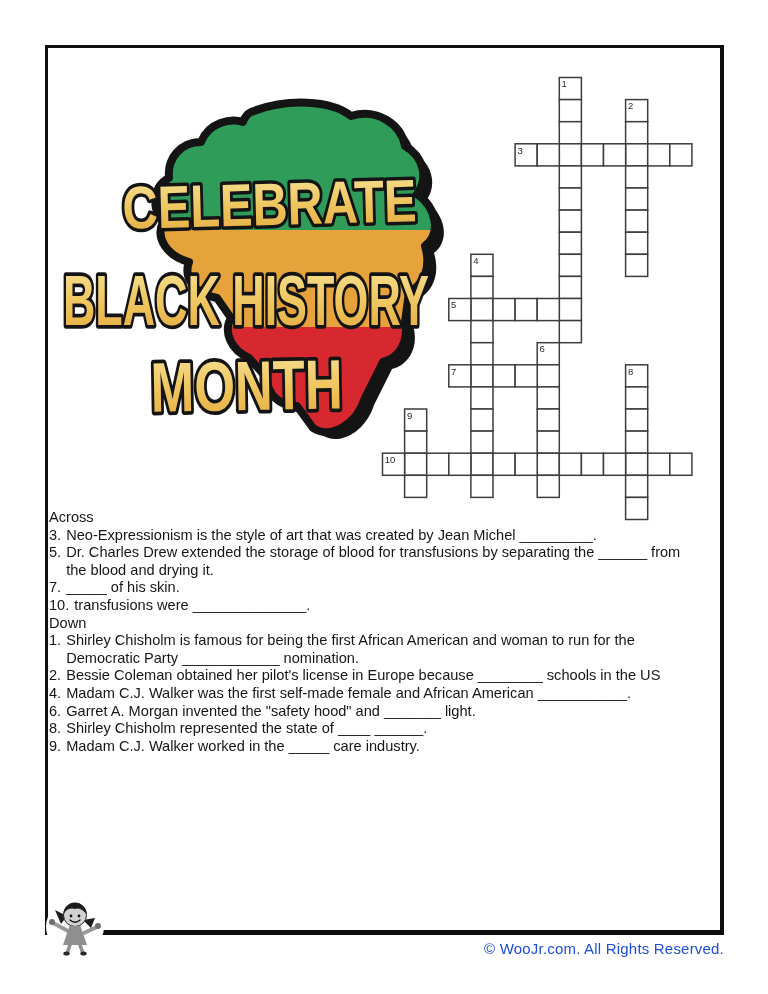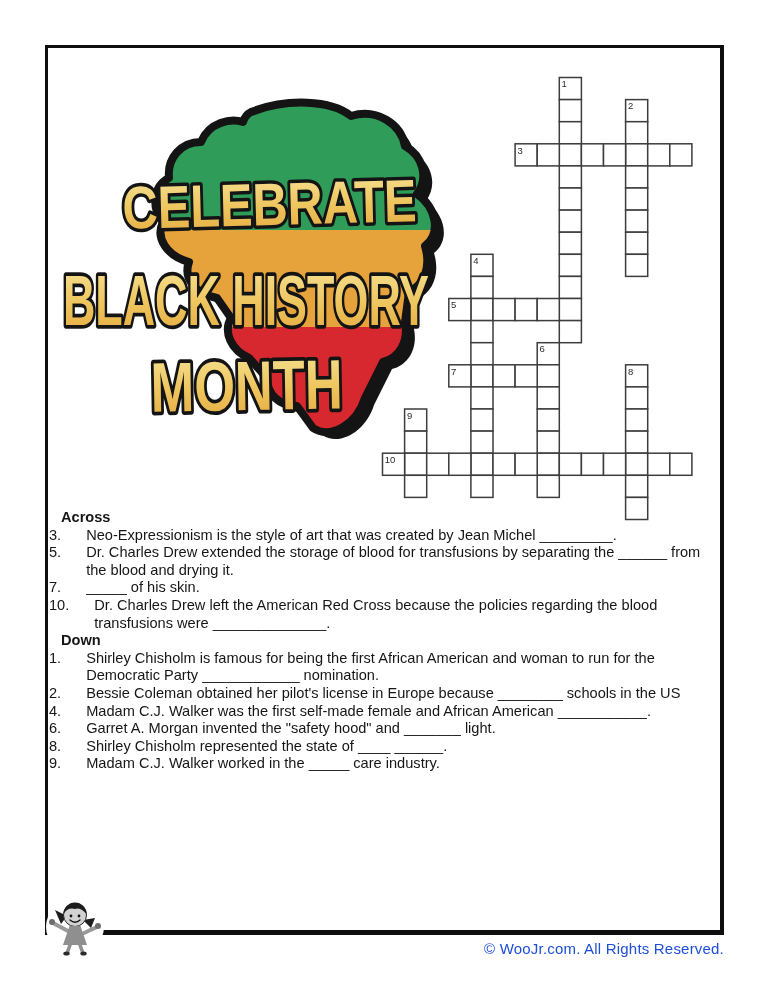--- a/index.html
+++ b/index.html
@@ -13,26 +13,26 @@
     border-top:3px solid #0e0e0e;border-left:3px solid #0e0e0e;
     border-right:4px solid #0e0e0e;border-bottom:5px solid #0e0e0e;
     background:transparent;
   }
   .logo-svg{position:absolute;left:55px;top:98px;width:400px;height:345px;}
   .grid-svg{position:absolute;left:380px;top:75px;width:316px;height:448px;}
   .clues{
     position:absolute;left:49px;top:509px;width:672px;
     font-size:14.6px;line-height:17.6px;color:#161616;
   }
-  .clue-heading{font-weight:bold;padding-left:12px;}
+  .clue-heading{font-weight:normal;}
   .clue-heading.down-gap{}
   .clue{display:flex;}
   .clue-num{white-space:pre;margin-right:5px;}
   .clue-body{flex:1;}
-  .clue-line{white-space:nowrap;margin-left:20px;}
+  .clue-line{white-space:nowrap;}
   .mascot-svg{position:absolute;left:46px;top:897px;width:60px;height:60px;}
   .footer{
     position:absolute;right:44px;top:940px;font-size:15px;color:#1d4ed8;
     letter-spacing:0.2px;
   }
 </style>
 </head>
 <body>
 
 <div class="page-frame"></div>
@@ -169,21 +169,20 @@
       </div>
       <div class="clue">
         <span class="clue-num">7.</span>
         <div class="clue-body">
           <div class="clue-line">_____ of his skin.</div>
         </div>
       </div>
       <div class="clue">
         <span class="clue-num">10.</span>
         <div class="clue-body">
-          <div class="clue-line">Dr. Charles Drew left the American Red Cross because the policies regarding the blood</div>
           <div class="clue-line">transfusions were ______________.</div>
         </div>
       </div>
     </div>
   <div class="clue-heading down-gap">Down</div>
   <div id="downList">
       <div class="clue">
         <span class="clue-num">1.</span>
         <div class="clue-body">
           <div class="clue-line">Shirley Chisholm is famous for being the first African American and woman to run for the</div>

